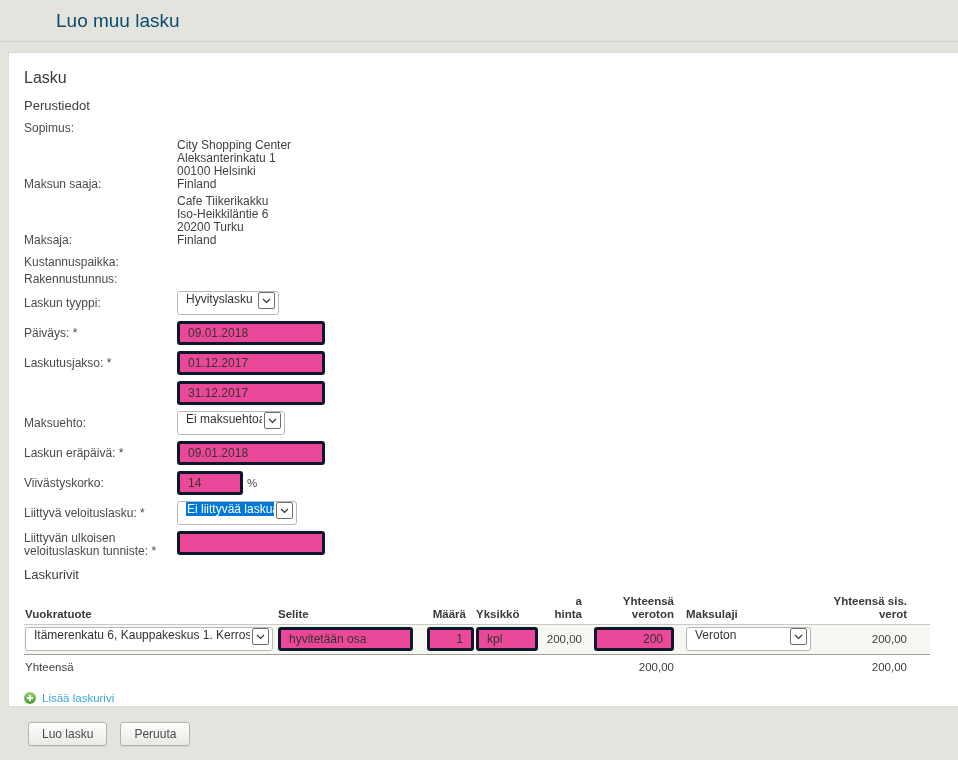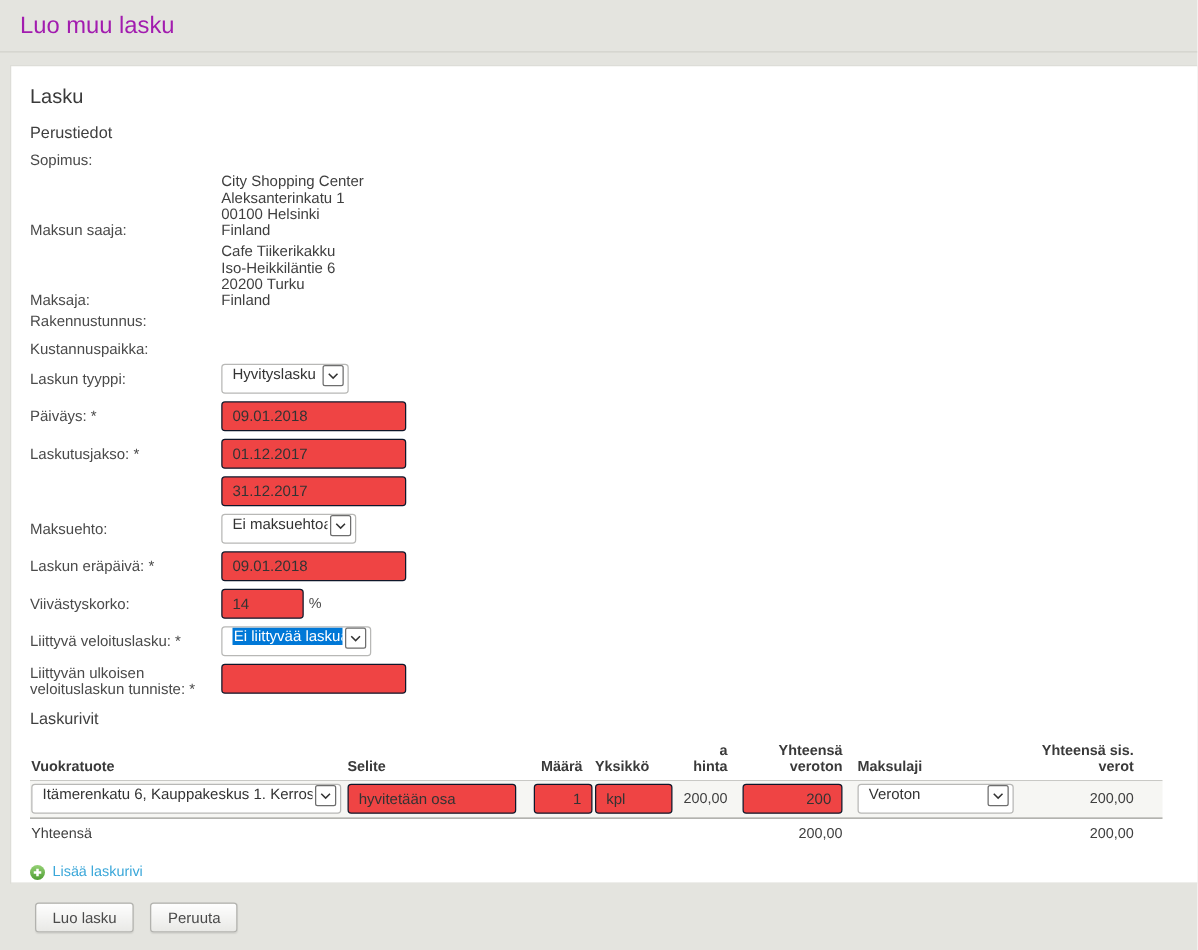--- a/index.html
+++ b/index.html
@@ -1,39 +1,39 @@
 <!DOCTYPE html>
 <html><head>
 <meta charset="utf-8">
 <style>
   * { margin:0; padding:0; box-sizing:border-box; }
   html,body { width:958px; height:760px; overflow:hidden; }
   body { background:#e4e4df; font-family:"Liberation Sans", sans-serif; color:#4a4a4a; }
 
   
   .app-header { height:42px; border-bottom:1px solid #d1d1cb; display:flex; align-items:center; padding-left:16px; }
-  .app-title { font-size:19px; color:#a21caf; }
+  .app-title { font-size:19px; color:#0c4a6e;margin-left:40px; }
 
   
   .card { margin:10px 0 0 8px; width:950px; height:655px; background:#ffffff; border:1px solid #ddddd8; border-right:none; padding:16px 28px 0 15px; }
   .h-lasku { font-size:16px; color:#3a3a3a; margin-bottom:11px; }
   .h-sub { font-size:13px; color:#3f3f3f; margin-bottom:9px; }
 
   
   .info { margin-bottom:5px; }
   .irow { display:flex; margin-bottom:4px; font-size:12px; line-height:13px;align-items:flex-end; }
   .ilabel { width:153px; flex:none; }
   .ival div { color:#3f3f3f; }
 
   
   .frow { display:flex; align-items:center; margin-bottom:6px; min-height:24px; }
   .frow.top { align-items:flex-start; }
   .flabel { width:153px; flex:none; font-size:12px; line-height:13px; }
   .frow.top .flabel { padding-top:1px; }
-  input.txt { height:24px; border:1px solid #0f172a; border-radius:3px; background:#ef4444; font-family:"Liberation Sans",sans-serif; font-size:12px; color:#333; padding:0 8px; outline:none; }
+  input.txt { height:24px; border:3px solid #0f172a; border-radius:3px; background:#ec4899; font-family:"Liberation Sans",sans-serif; font-size:12px; color:#333; padding:0 8px; outline:none; }
   .w148 { width:148px; } .w66 { width:66px; }
   .suffix { font-size:11.5px; margin-left:4px; }
 
   
   .sel { display:flex; align-items:flex-start; justify-content:space-between; height:24px; background:#fff; border:1px solid #b8b8b6; border-radius:3px; cursor:default; }
   .sel-text { font-size:12px; color:#333; padding-left:8px; white-space:nowrap; overflow:hidden; flex:1; }
   .sel-arrow { flex:none; width:17px; height:17px; border:1px solid #6e6e6e; border-radius:2px; background:#fff; display:flex; align-items:center; justify-content:center; margin-right:3px; margin-left:2px; }
   .sel.focused .sel-text span { background:#0078d7; color:#fff; padding:0 1px; }
   .w102 { width:102px; } .w108 { width:108px; } .w120 { width:120px; }
 
@@ -95,26 +95,26 @@
     </div>
     <div class="irow">
       <div class="ilabel">Maksaja:</div>
       <div class="ival">
         <div>Cafe Tiikerikakku</div>
         <div>Iso-Heikkiläntie 6</div>
         <div>20200 Turku</div>
         <div>Finland</div>
       </div>
     </div>
-    <div class="irow">
-      <div class="ilabel">Rakennustunnus:</div>
-      <div class="ival"></div>
-    </div>
     <div class="irow" style="margin-top:9px;">
       <div class="ilabel">Kustannuspaikka:</div>
+      <div class="ival"></div>
+    </div>
+    <div class="irow">
+      <div class="ilabel">Rakennustunnus:</div>
       <div class="ival"></div>
     </div>
   </div>
 
   <div class="form">
     <div class="frow">
       <div class="flabel">Laskun tyyppi:</div>
       <div class="sel w102">
         <div class="sel-text">Hyvityslasku</div>
         <div class="sel-arrow">

